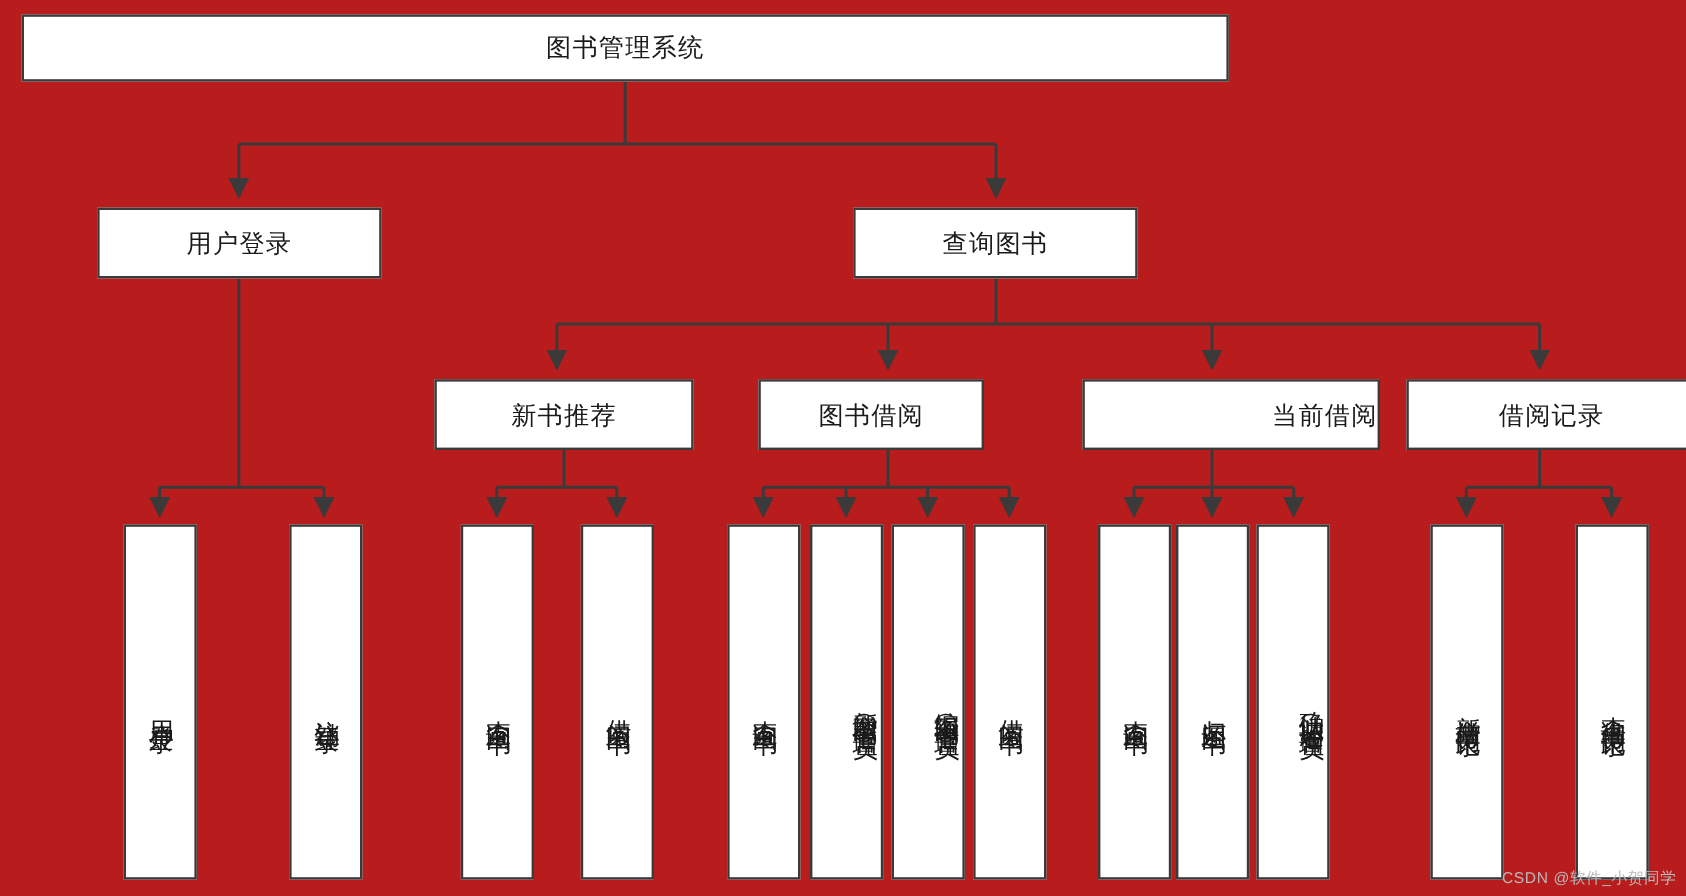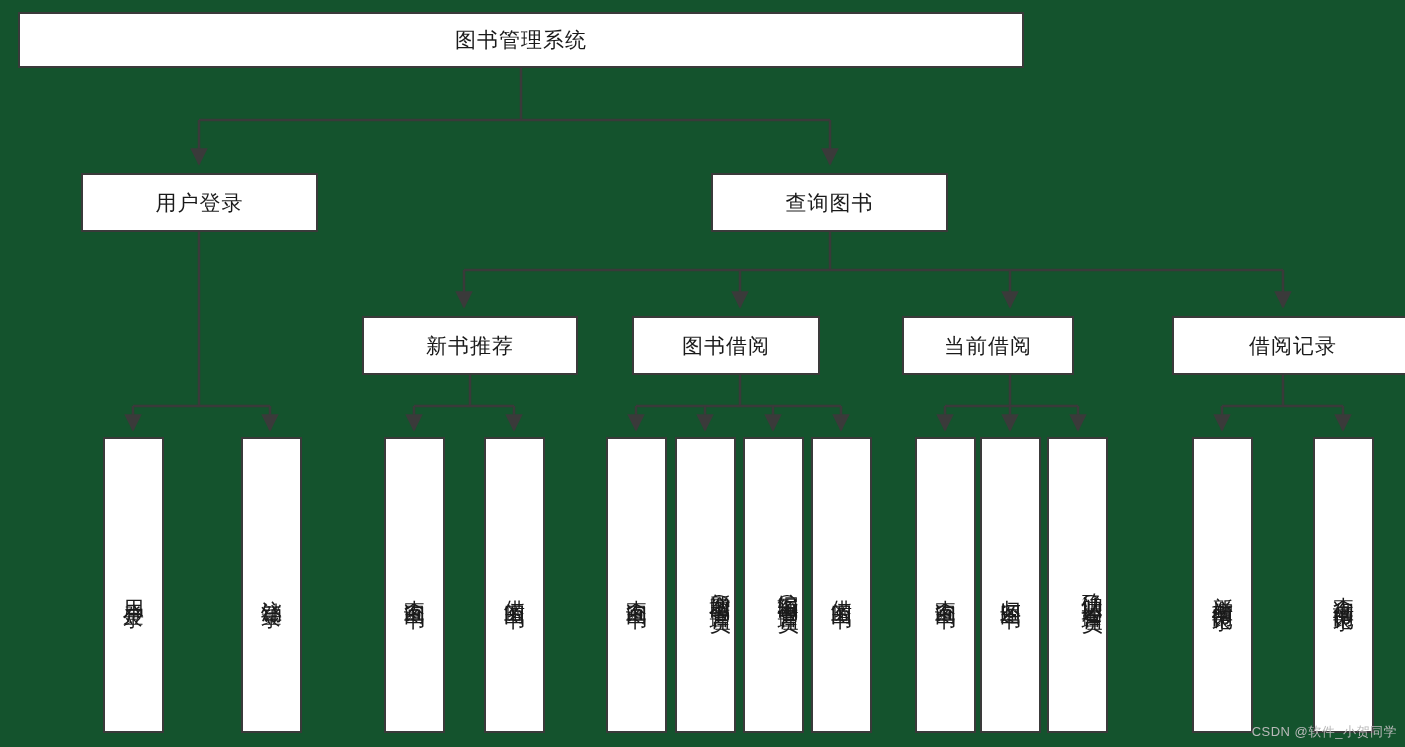--- a/index.html
+++ b/index.html
@@ -4,21 +4,21 @@
 <style>
   html,body{margin:0;padding:0;background:#ffffff;}
   body{
     font-family:"Liberation Sans","DejaVu Sans",sans-serif;
     -webkit-font-smoothing:antialiased;
   }
   #canvas{
     position:relative;
     width:1405px;
     height:747px;
-    background:#14532d;
+    background:#b91c1c;
     overflow:hidden;
   }
   svg#wires{
     position:absolute;
     left:0; top:0;
     width:1405px;
     height:747px;
     pointer-events:none;
   }
   .node{
@@ -126,21 +126,21 @@
   <div class="node h" style="left:711px; top:173px; width:237px; height:59px;">
     <span>查询图书</span>
   </div>
 
   <div class="node h" style="left:362px; top:316px; width:216px; height:59px;">
     <span>新书推荐</span>
   </div>
   <div class="node h" style="left:632px; top:316px; width:188px; height:59px;">
     <span>图书借阅</span>
   </div>
-  <div class="node h" style="left:902px; top:316px; width:172px; height:59px;">
+  <div class="node h" style="left:902px; top:316px; width:248px; height:59px;justify-content:flex-end;">
     <span>当前借阅</span>
   </div>
   <div class="node h" style="left:1172px; top:316px; width:242px; height:59px;">
     <span>借阅记录</span>
   </div>
 
   <div class="node v center" style="left:103px; top:437px; width:61px; height:296px;">
     <span>用户登录</span>
   </div>
   <div class="node v center" style="left:241px; top:437px; width:61px; height:296px;">

